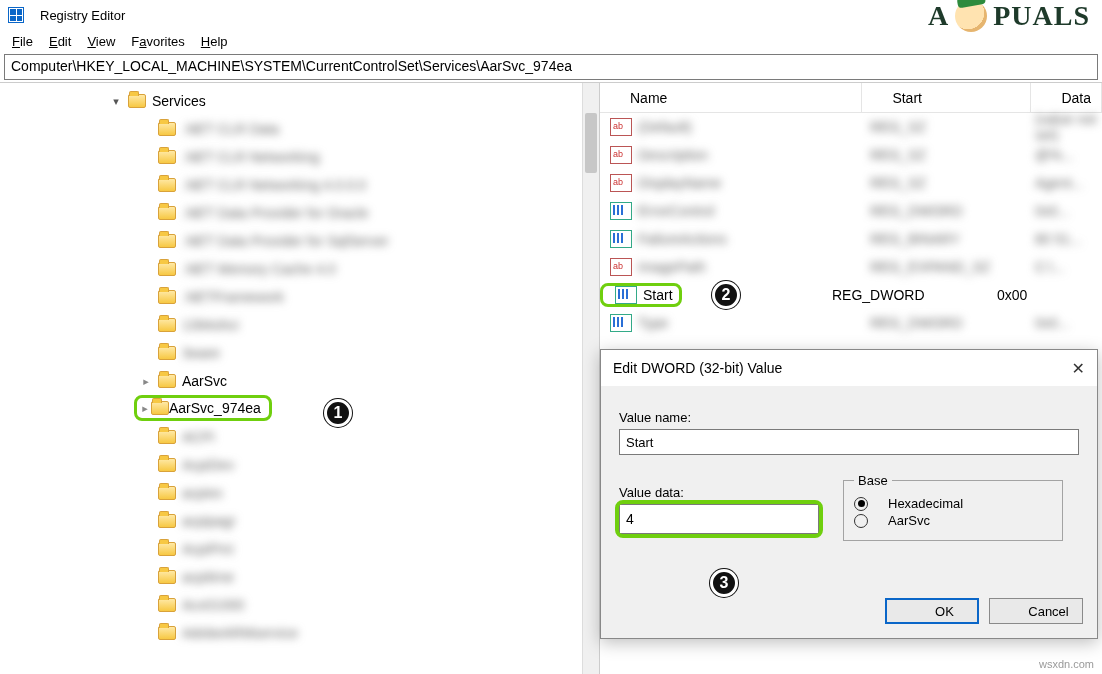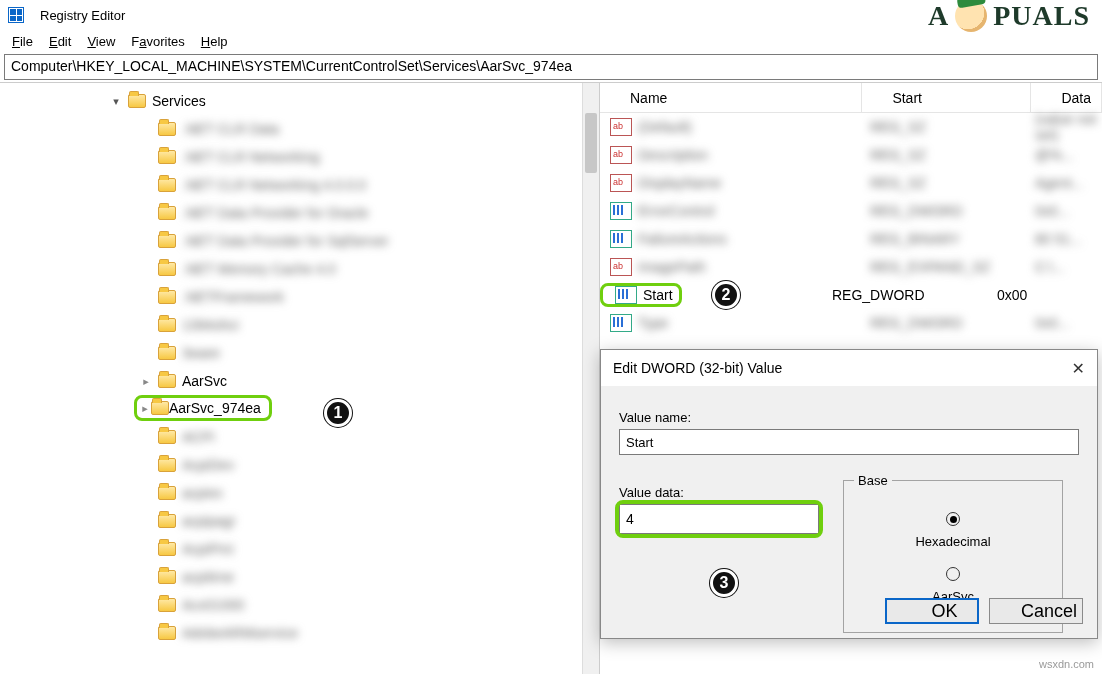--- a/index.html
+++ b/index.html
@@ -49,25 +49,25 @@
   .dialog .dtitle .close { font-size:16px; color:#333; cursor:default;}
   .dialog .body { padding:12px 18px; }
   .dialog label.small { font-size:13px; display:block; margin-bottom:4px;margin-top:12px;}
   .dialog input[type=text].vn { width:100%; height:26px; border:1px solid #7a7a7a; background:#fff; padding:0 6px; font-size:13px;}
   .dialog .row2 { display:flex; gap:22px; margin-top:18px;}
   .dialog .vdwrap { position:relative; }
   .dialog input.vd { width:200px; height:30px; border:1px solid #7a7a7a; background:#fff; padding:0 6px; font-size:14px;}
   .dialog .vdwrap .hl { position:absolute; left:-4px; top:-4px; right:-4px; bottom:-4px; border:4px solid #6fcf0e; border-radius:8px; pointer-events:none;}
   .dialog fieldset { border:1px solid #a3a3a3; padding:6px 10px 10px 10px; width:220px;}
   .dialog fieldset legend { font-size:13px; padding:0 4px;}
-  .dialog .radio { display:flex; align-items:center; gap:8px; margin:18px 0;flex-direction:column;}
+  .dialog .radio { display:flex; align-items:center; gap:20px; margin:2px 0;}
   .dialog .radio .r { width:14px; height:14px; border:1px solid #333; border-radius:50%; display:flex; align-items:center; justify-content:center;}
   .dialog .radio .r .dot { width:7px; height:7px; background:#000; border-radius:50%;}
   .dialog .btnrow { position:absolute; right:14px; bottom:14px; display:flex; gap:10px;}
-  .dialog button { width:94px; height:26px; background:#e9e9e9; border:1px solid #8a8a8a; font-size:18px;padding-left:31px;}
+  .dialog button { width:94px; height:26px; background:#e9e9e9; border:1px solid #8a8a8a; font-size:13px;padding-left:31px;}
   .dialog button.default { border:2px solid #0a66c8; }
   .watermark-logo { position:absolute; right:12px; top:-4px; font-size:28px; font-weight:700; letter-spacing:1px; color:#1e3a2a; display:flex; align-items:center; gap:2px; pointer-events:none;}
   .watermark-logo .face { width:40px; height:40px; border-radius:50%; position:relative; }
   .watermark-logo .face::before{content:""; position:absolute; inset:4px; border-radius:50%; background:radial-gradient(circle at 40% 40%, #ffe3b0 0 60%, #e6b56f 61% 100%);}
   .watermark-logo .face::after{content:""; position:absolute; top:-4px; left:6px; width:28px; height:14px; background:#2e8b3d; border-radius:8px 8px 4px 4px; transform:rotate(-10deg);}
   .watermark-txt { font-family: Georgia, serif; }
   .wm-bottom { position:absolute; right:8px; bottom:4px; font-size:11px; color:#9a9a9a; pointer-events:none;}
   .annot1 { position:absolute; left:324px; top:316px; z-index:5;}
   .annot2 { position:absolute; left:712px; top:198px; z-index:5;}
   .annot3 { position:absolute; left:710px; top:486px; z-index:25;}

